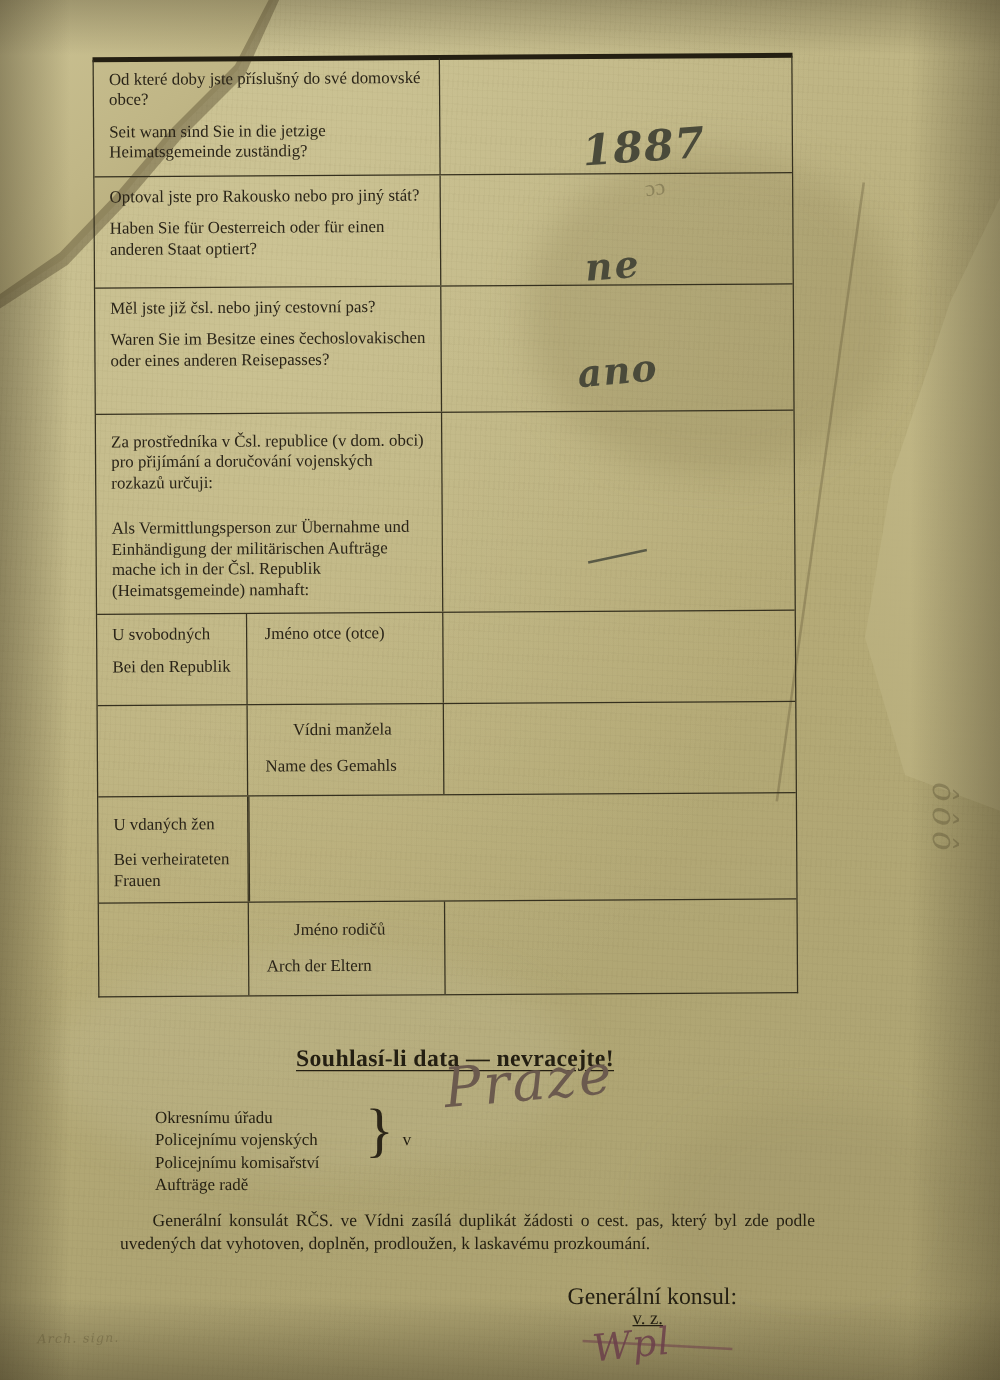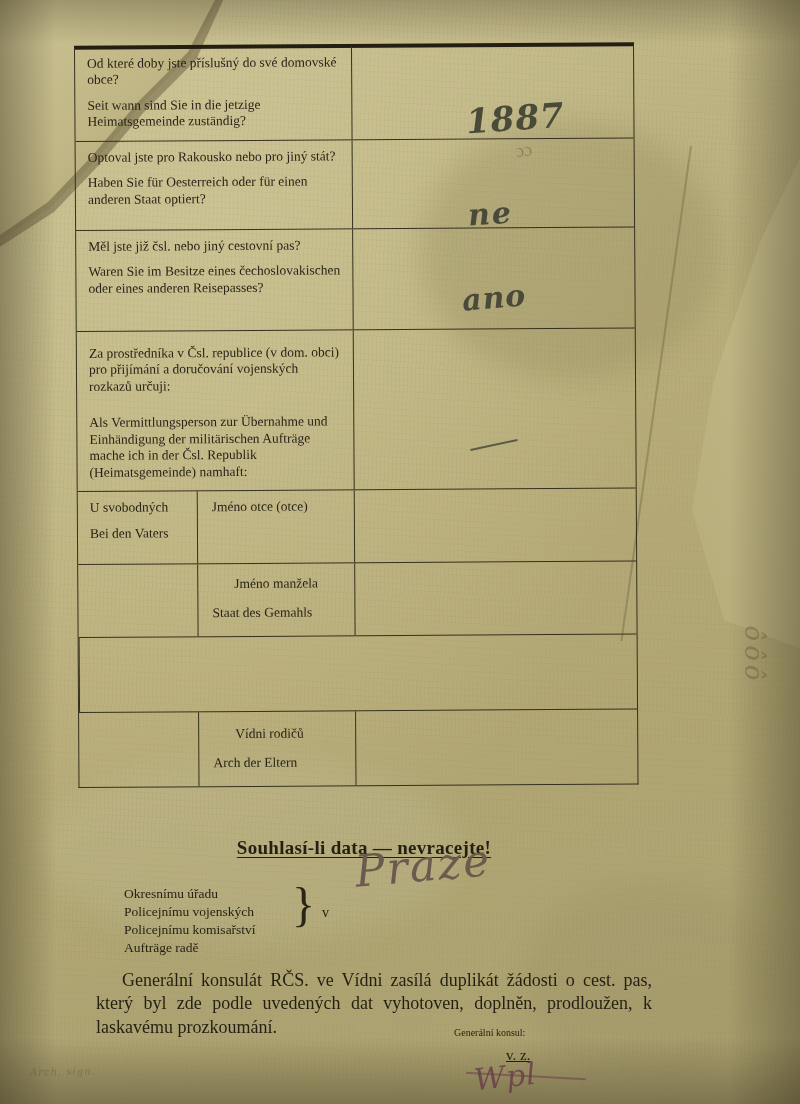--- a/index.html
+++ b/index.html
@@ -205,30 +205,30 @@
     position: absolute;
     left: 248px;
     top: 68px;
     font-size: 14px;
   }
   .para {
     position: absolute;
     left: 22px;
     top: 132px;
     width: 556px;
-    font-size: 18px;
+    font-size: 14px;
     line-height: 1.30;
     text-align: justify;
   }
   .para .ind { display:inline-block; width: 26px; }
   .sign-title {
     position: absolute;
     left: 380px;
     top: 190px;
-    font-size: 10px;
+    font-size: 19px;
   }
   .sign-vz {
     position: absolute;
     left: 432px;
     top: 210px;
     font-size: 15px;
     text-decoration: underline;
   }
   .signature {
     position: absolute;
@@ -318,51 +318,56 @@
           <div class="gap" style="height:20px"></div>
           <div class="de">Als Vermittlungsperson zur Übernahme und Einhändigung der militärischen Aufträge mache ich in der Čsl. Republik (Heimatsgemeinde) namhaft:</div>
         </div>
         <div class="cell-a w-a"></div>
       </div>
 
       <div class="row" style="min-height:72px">
         <div class="col-left">
           <div>U svobodných</div>
           <div class="gap"></div>
-          <div>Bei den Vaters</div>
+          <div>Bei den Republik</div>
         </div>
         <div class="col-mid">
           <div>Jméno otce (otce)</div>
           <div class="gap"></div>
         </div>
         <div class="col-right"></div>
       </div>
 
       <div class="row" style="min-height:72px">
         <div class="col-left">
           <div></div>
         </div>
         <div class="col-mid" style="padding-top:12px">
-          <div class="indent2">Jméno manžela</div>
+          <div class="indent2">Vídni manžela</div>
           <div class="gap" style="height:12px"></div>
-          <div>Staat des Gemahls</div>
+          <div>Name des Gemahls</div>
         </div>
         <div class="col-right"></div>
       </div>
 
       <div class="row" style="min-height:74px">
+        <div class="col-left" style="padding-top:14px">
+          <div>U vdaných žen</div>
+          <div class="gap" style="height:11px"></div>
+          <div>Bei verheirateten Frauen</div>
+        </div>
         <div class="col-right"></div>
       </div>
 
       <div class="row" style="min-height:74px">
         <div class="col-left">
           <div></div>
         </div>
         <div class="col-mid" style="padding-top:14px">
-          <div class="indent2">Vídni rodičů</div>
+          <div class="indent2">Jméno rodičů</div>
           <div class="gap" style="height:12px"></div>
           <div>Arch der Eltern</div>
         </div>
         <div class="col-right"></div>
       </div>
 
     </div>
 
     <div class="hand hand-1887">1887</div>
     <div class="hand hand-ne">ne</div>

